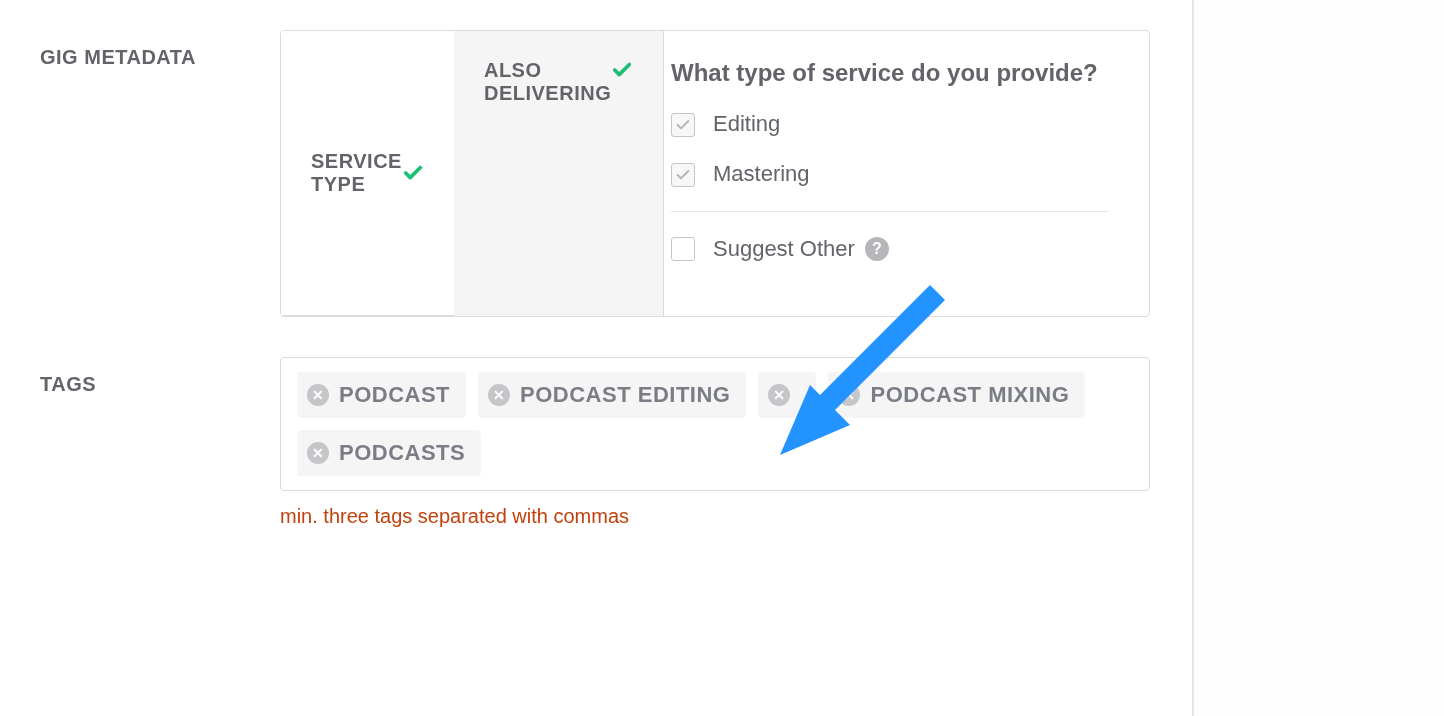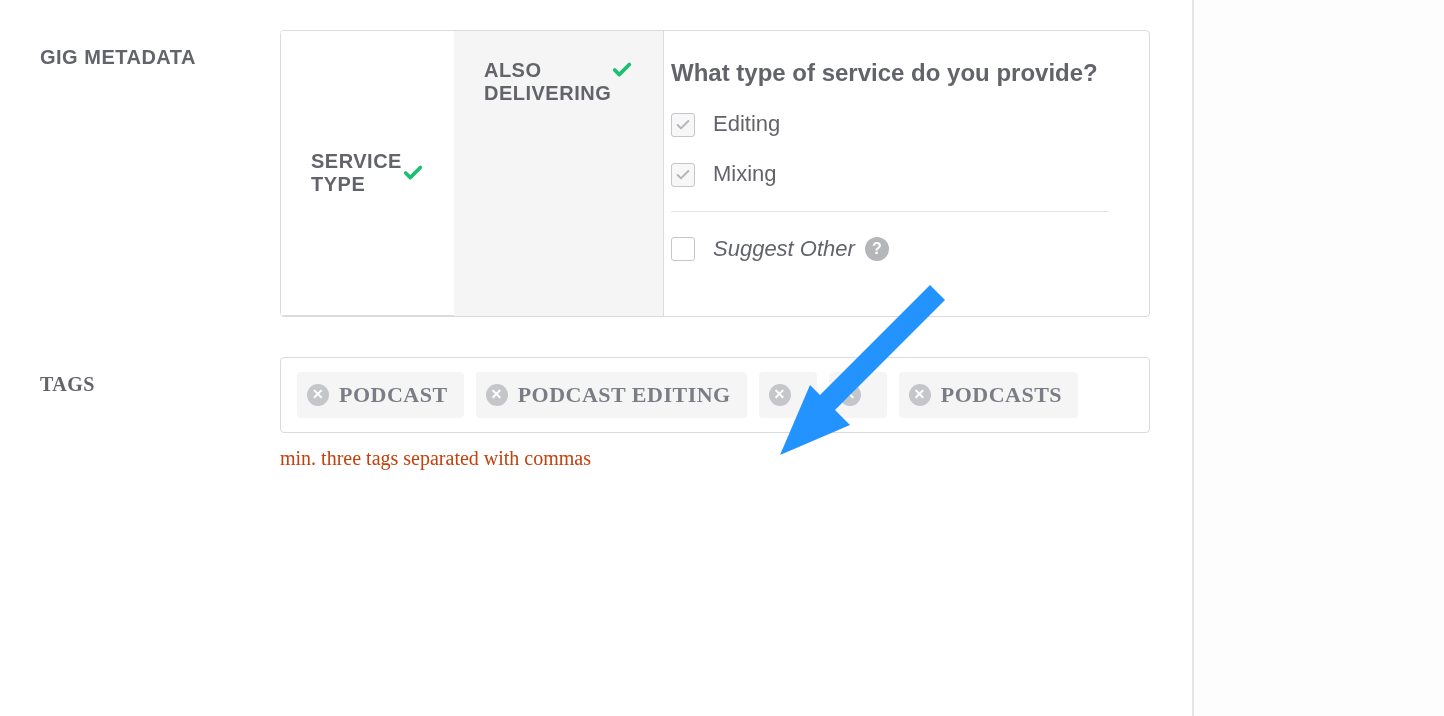--- a/index.html
+++ b/index.html
@@ -100,21 +100,21 @@
   }
   .divider {
     border: none;
     border-top: 1px solid #e4e5e7;
     margin: 8px 0 24px 0;
   }
   .suggest-row {
     display: flex;
     align-items: center;
   }
-  .suggest-row .opt-label { margin-right: 10px; font-style: italic; }
+  .suggest-row .opt-label { margin-right: 10px; }
   .help-icon {
     width: 24px; height: 24px;
     border-radius: 50%;
     background: #b5b6ba;
     color: #ffffff;
     font-size: 16px;
     font-weight: 700;
     display: flex;
     align-items: center;
     justify-content: center;
@@ -214,60 +214,61 @@
 
         <div class="option-row">
           <span class="chk">
             <svg viewBox="0 0 24 24">
                 <path fill="none" stroke="#b5b6ba" stroke-width="3" stroke-linecap="round" stroke-linejoin="round" d="M4 12l5 5L20 6"></path>
               </svg>
           </span>
           <span class="opt-label">Editing</span>
         </div>
 
-
         <div class="option-row">
           <span class="chk">
             <svg viewBox="0 0 24 24">
                 <path fill="none" stroke="#b5b6ba" stroke-width="3" stroke-linecap="round" stroke-linejoin="round" d="M4 12l5 5L20 6"></path>
               </svg>
           </span>
-          <span class="opt-label">Mixing</span>
-        </div>
+          <span class="opt-label">Mastering</span>
+        </div>
+
 
         <hr class="divider">
 
         <div class="option-row suggest-row">
           <span class="chk empty"></span>
           <span class="opt-label">Suggest Other</span>
           <span class="help-icon">?</span>
         </div>
 
       </div>
 
     </div>
   </div>
 
-  <div class="row" style="margin-bottom:0; flex-direction:column;font-family:Liberation Serif, serif;">
+  <div class="row" style="margin-bottom:0; flex-direction:column;">
     <div style="display:flex; width:100%;">
       <div class="row-label">TAGS</div>
       <div class="tags-box">
         <span class="tag-chip">
           <span class="tag-remove">✕</span>
           <span>PODCAST</span>
         </span>
         <span class="tag-chip">
           <span class="tag-remove">✕</span>
           <span>PODCAST EDITING</span>
         </span>
         <span class="tag-chip">
           <span class="tag-remove">✕</span>
         </span>
         <span class="tag-chip">
           <span class="tag-remove">✕</span>
+          <span>PODCAST MIXING</span>
         </span>
         <span class="tag-chip">
           <span class="tag-remove">✕</span>
           <span>PODCASTS</span>
         </span>
       </div>
     </div>
     <div class="tags-hint-row">
       <div style="width:240px;"></div>
       <div style="flex:1; text-align:right;">

